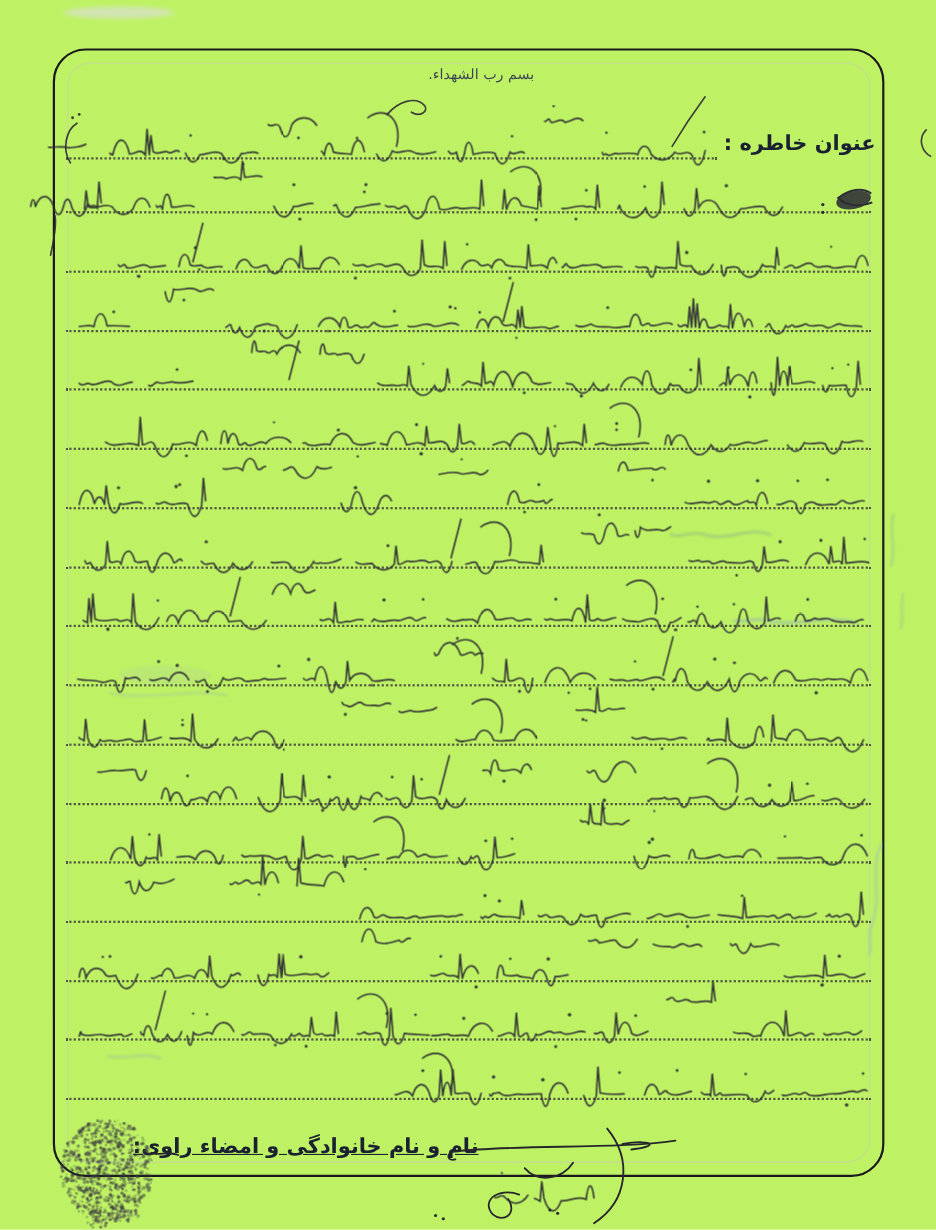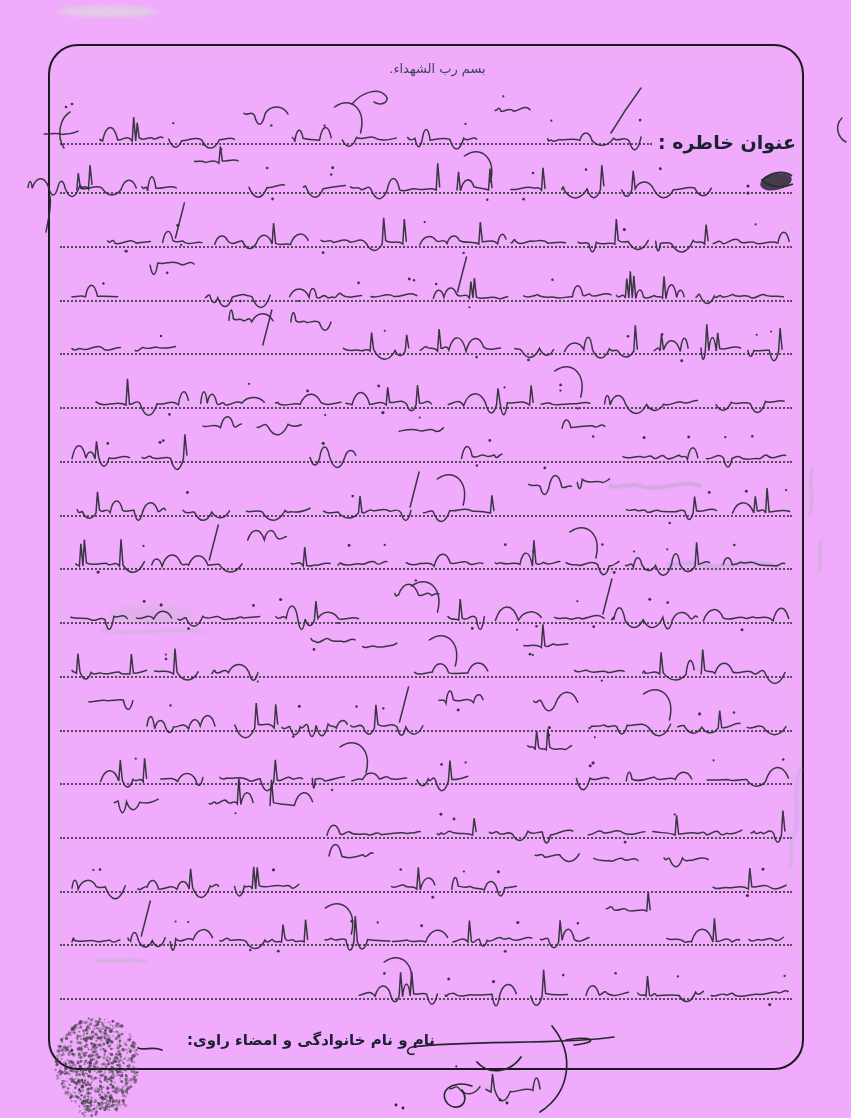--- a/index.html
+++ b/index.html
@@ -1,47 +1,47 @@
 <!DOCTYPE html>
 <html lang="fa"><head>
 <meta charset="utf-8">
 <style>
   html,body{margin:0;padding:0;}
   body{
     width:851px;height:1118px;position:relative;overflow:hidden;
     background:#ffffff;font-family:"DejaVu Sans",sans-serif;
   }
-  .page{position:absolute;inset:0;background:#f0abfc;}
+  .page{position:absolute;inset:0;background:#bef264;}
   .smudge-top{
     position:absolute;left:58px;top:6px;width:100px;height:11px;
     background:#dddddb;border-radius:50%;opacity:.65;filter:blur(2px);
   }
   .form-box{
     position:absolute;left:48px;top:44px;width:756px;height:1026px;
     border:2.6px solid #1a1a1e;border-radius:30px;box-sizing:border-box;
   }
   .inner-border{
     position:absolute;left:11px;top:11px;right:11px;bottom:11px;
     border:1px solid #c9c9c2;border-radius:21px;opacity:.55;
   }
   .basmala{
     position:absolute;top:61px;left:0;width:100%;text-align:center;
     font-size:13px;color:#3e4656;direction:rtl;letter-spacing:.4px;
     transform:translateX(12px);
   }
   .title-label{
     position:absolute;top:119px;right:55px;font-size:19px;font-weight:bold;
-    color:#1a2130;direction:rtl;white-space:nowrap;margin-top:12px;
+    color:#1a2130;direction:rtl;white-space:nowrap;
   }
   .ruled{
     position:absolute;height:0;border-bottom:2px dotted #3b3b3b;opacity:.85;
   }
   .footer-label{
-    position:absolute;font-weight:bold;color:#1a2130;font-size:15px;
-    direction:rtl;white-space:nowrap;
+    position:absolute;font-weight:bold;color:#1a2130;font-size:19px;
+    direction:rtl;white-space:nowrap;text-decoration:underline;
   }
   .footer-label.interviewer{top:1023px;right:60px;}
   .footer-label.narrator{top:1031px;right:416px;}
   #ink{position:absolute;left:0;top:0;pointer-events:none;}
 </style>
 </head>
 <body>
 
 <div class="page">
 

